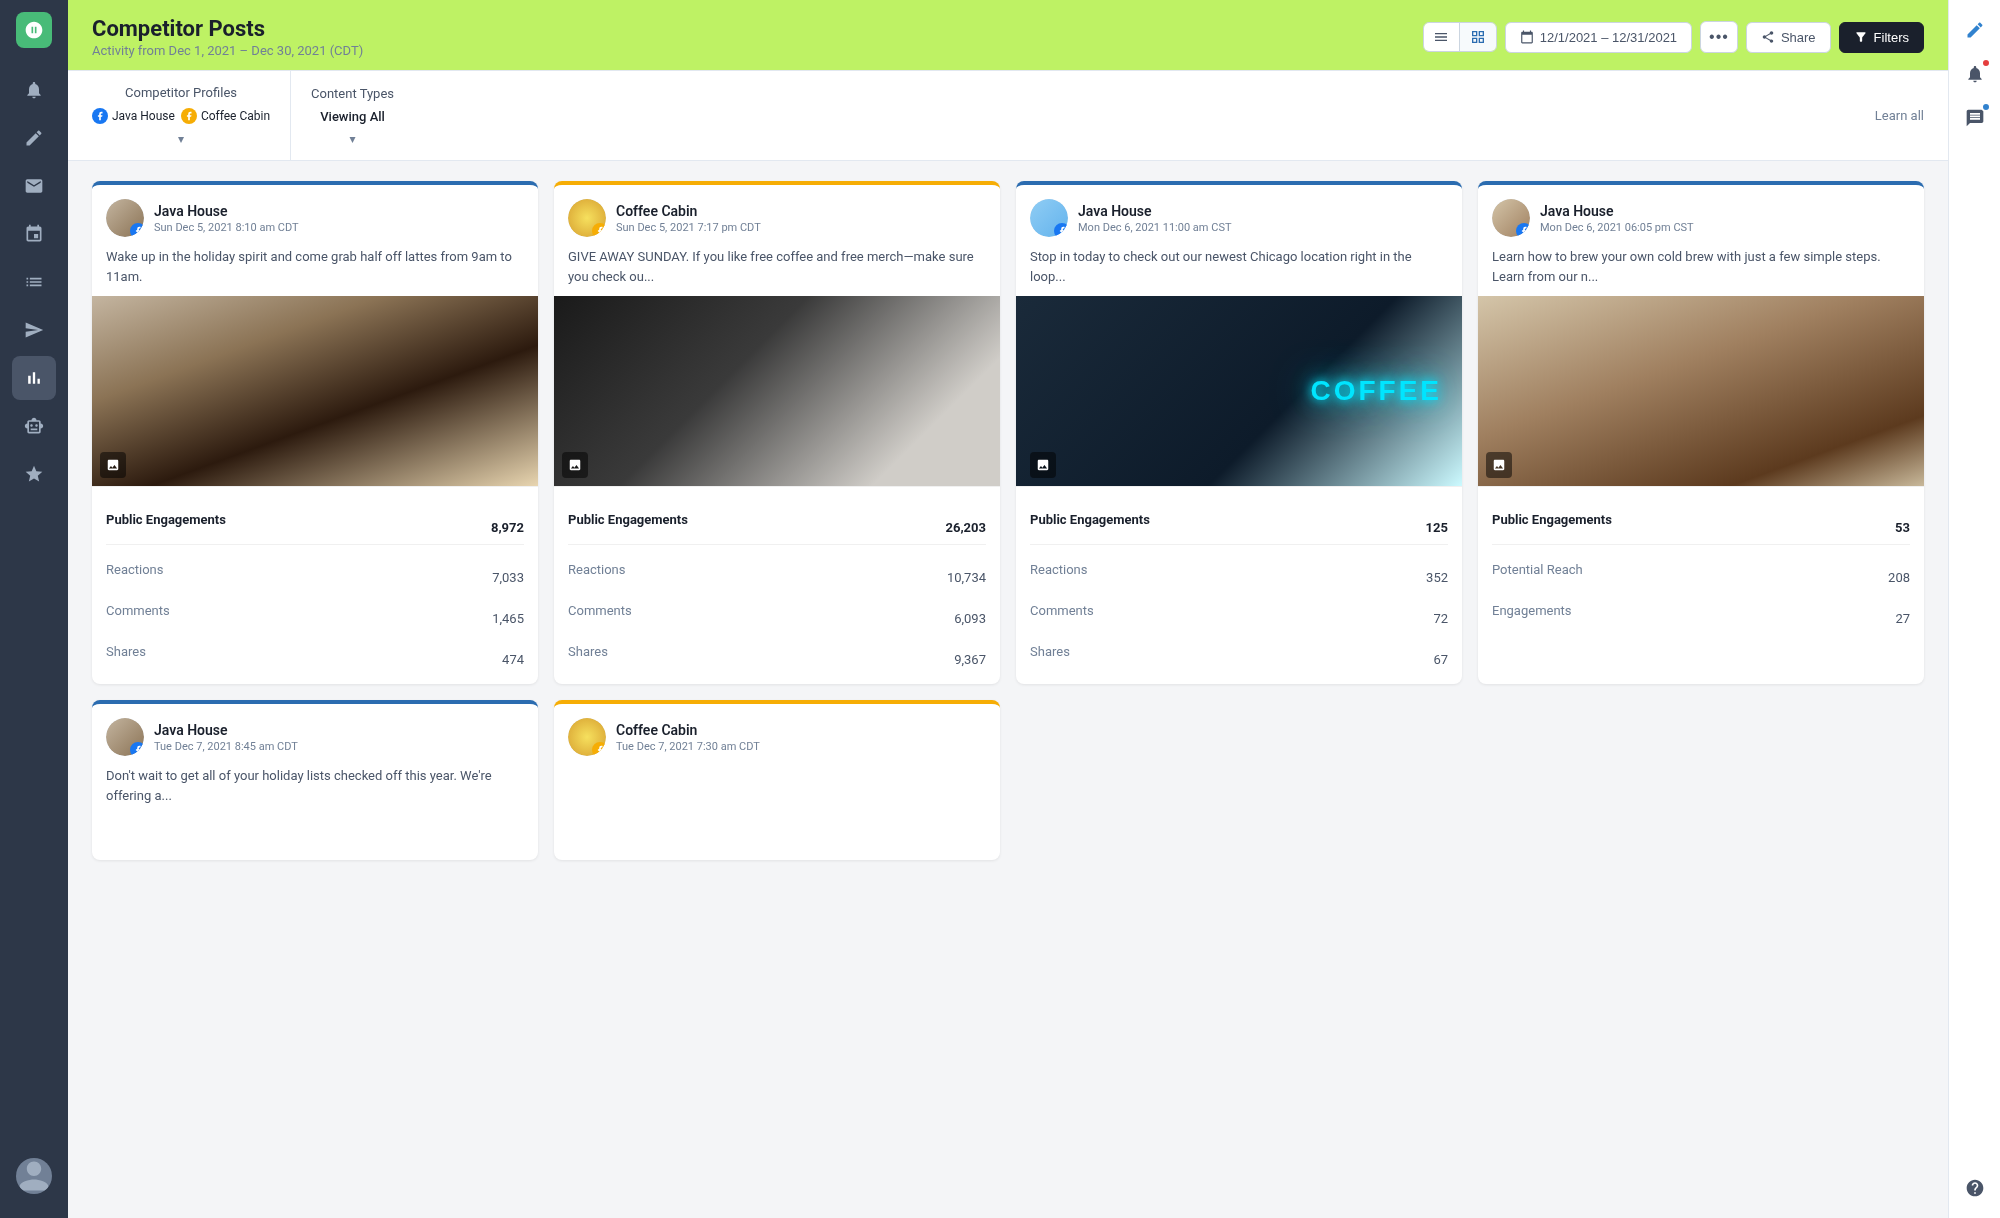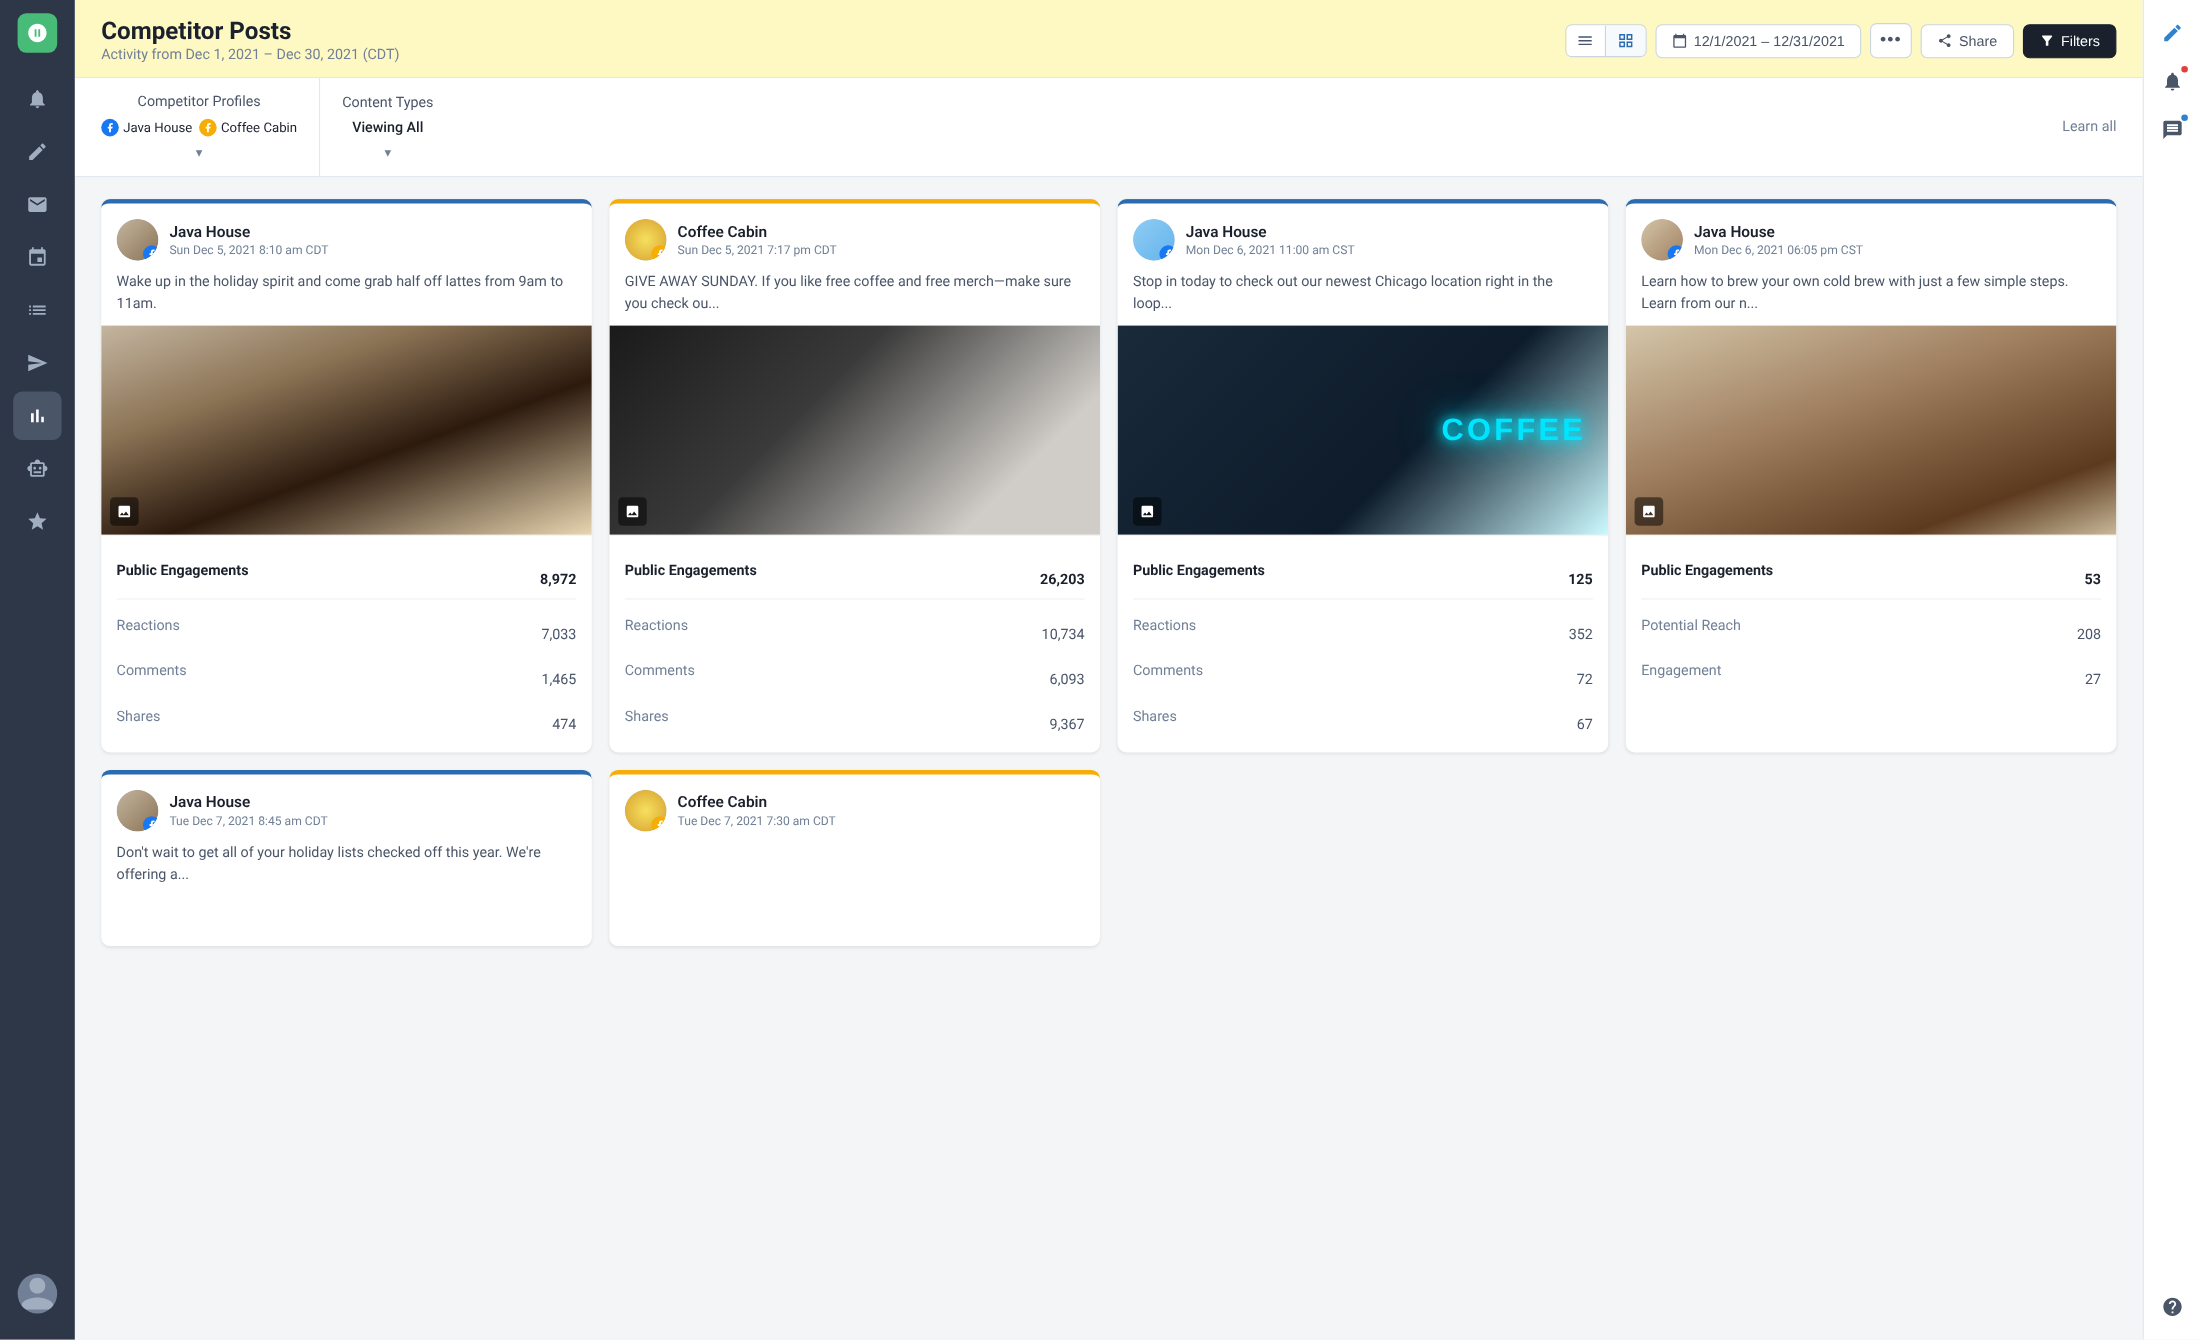--- a/index.html
+++ b/index.html
@@ -49,21 +49,21 @@
     
     .main {
       flex: 1;
       display: flex;
       flex-direction: column;
       overflow: hidden;
     }
 
     
     .header {
-      background: #fef9c3;
+      background: #bef264;
       padding: 16px 24px 12px;
       border-bottom: 1px solid #e2e8f0;
       display: flex;
       align-items: center;
       justify-content: space-between;
       flex-shrink: 0;
     }
     .header-title-area h1 {
       font-size: 22px;
       font-weight: 700;
@@ -657,21 +657,21 @@
           <div class="stat-row main-stat">
             <span class="stat-label">Public Engagements</span>
             <span class="stat-value">53</span>
           </div>
           <hr class="stat-divider">
           <div class="stat-row">
             <span class="stat-label">Potential Reach</span>
             <span class="stat-value">208</span>
           </div>
           <div class="stat-row">
-            <span class="stat-label">Engagement</span>
+            <span class="stat-label">Engagements</span>
             <span class="stat-value">27</span>
           </div>
         </div>
       </div>
 
     </div>
 
     <div class="cards-grid" style="margin-top:16px;">
 
       <div class="post-card" style="min-height:160px;">

